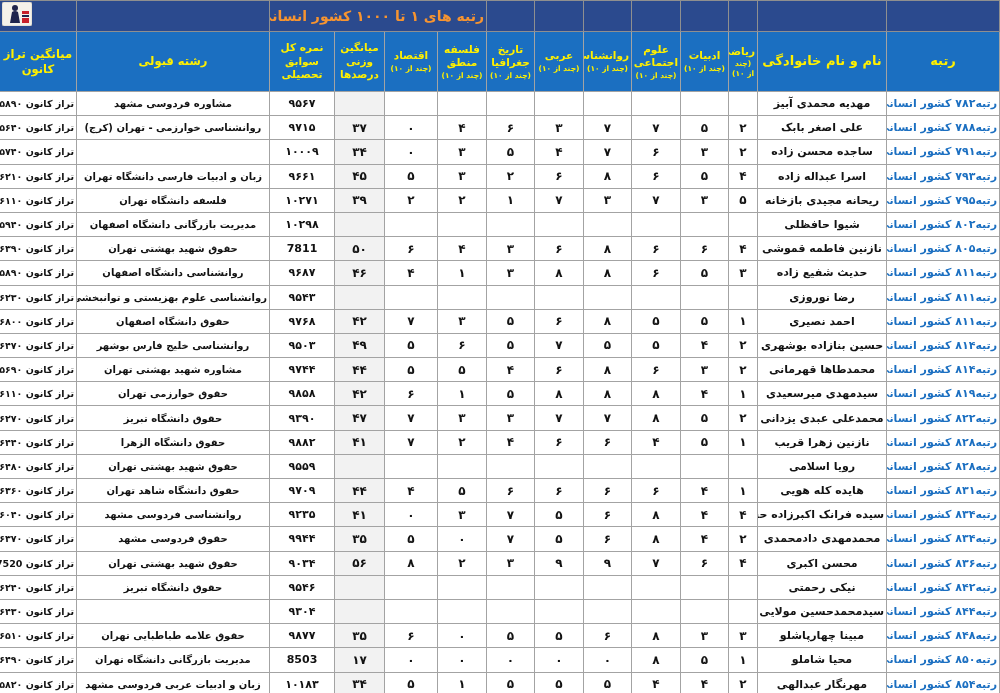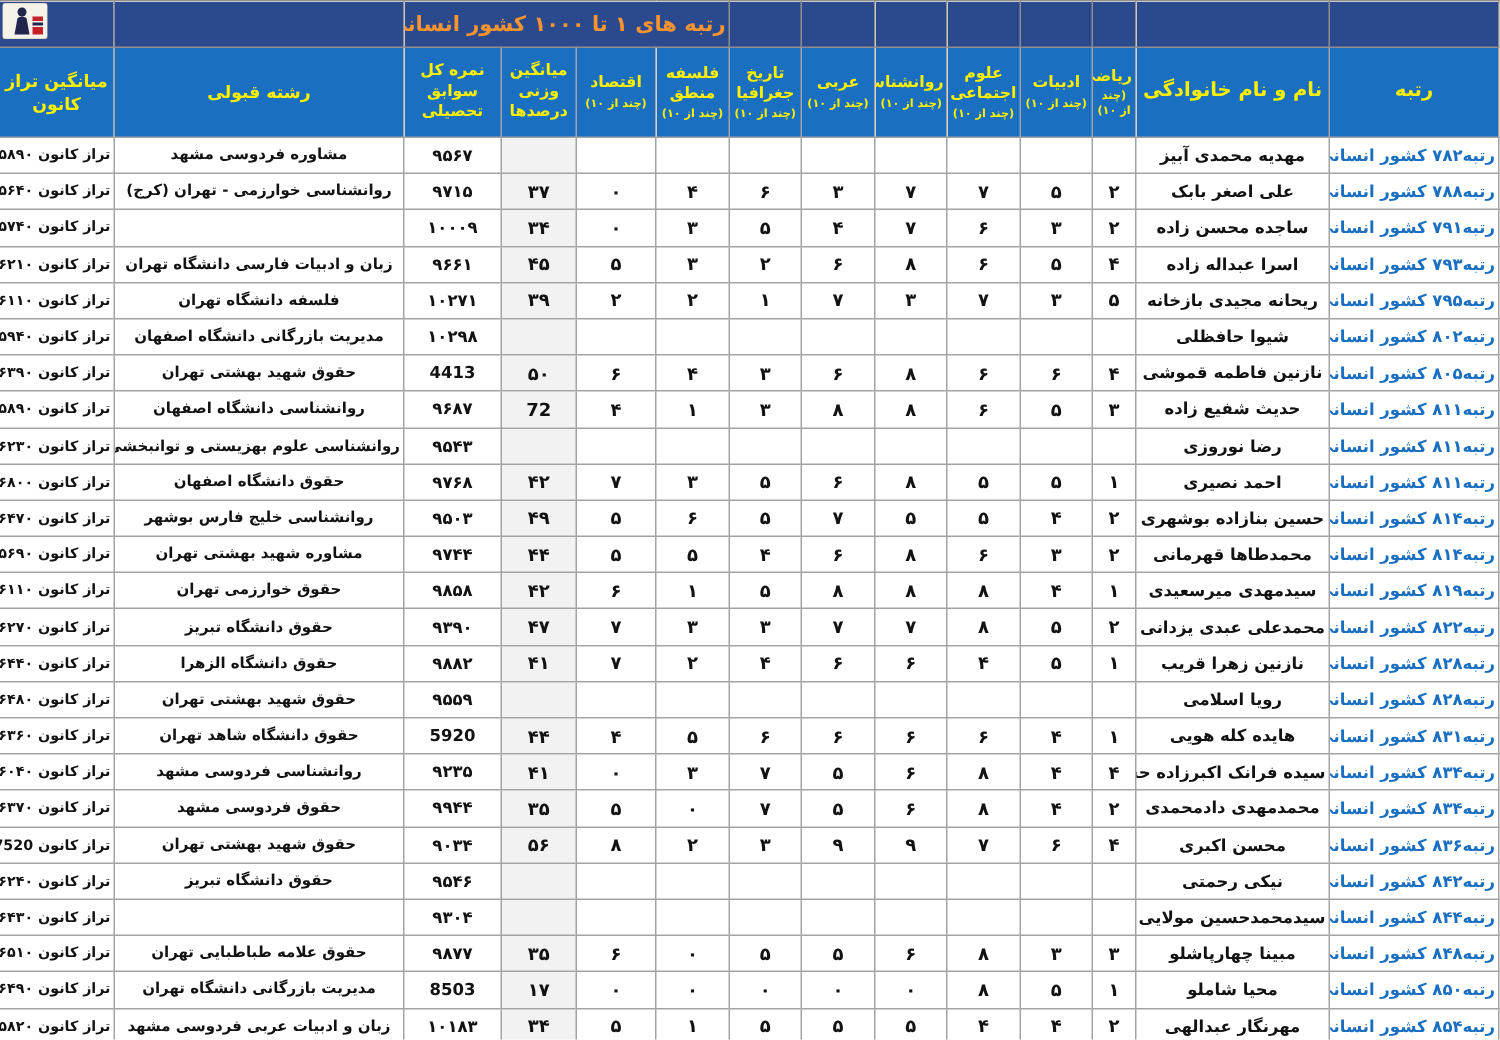--- a/index.html
+++ b/index.html
@@ -242,36 +242,36 @@
           <td class="col-name">نازنین فاطمه قموشی</td>
           <td class="col-math">۴</td>
           <td class="col-literature">۶</td>
           <td class="col-social_sciences">۶</td>
           <td class="col-psychology">۸</td>
           <td class="col-arabic">۶</td>
           <td class="col-history_geography">۳</td>
           <td class="col-philosophy_logic">۴</td>
           <td class="col-economics">۶</td>
           <td class="col-weighted_avg">۵۰</td>
-          <td class="col-total_record">4413</td>
+          <td class="col-total_record">7811</td>
           <td class="col-major">حقوق شهید بهشتی تهران</td>
           <td class="col-kanoon_avg">تراز کانون ۶۳۹۰</td>
         </tr>
         <tr>
           <td class="col-rank">رتبه۸۱۱ کشور انسانی</td>
           <td class="col-name">حدیث شفیع زاده</td>
           <td class="col-math">۳</td>
           <td class="col-literature">۵</td>
           <td class="col-social_sciences">۶</td>
           <td class="col-psychology">۸</td>
           <td class="col-arabic">۸</td>
           <td class="col-history_geography">۳</td>
           <td class="col-philosophy_logic">۱</td>
           <td class="col-economics">۴</td>
-          <td class="col-weighted_avg">72</td>
+          <td class="col-weighted_avg">۴۶</td>
           <td class="col-total_record">۹۶۸۷</td>
           <td class="col-major">روانشناسی دانشگاه اصفهان</td>
           <td class="col-kanoon_avg">تراز کانون ۵۸۹۰</td>
         </tr>
         <tr>
           <td class="col-rank">رتبه۸۱۱ کشور انسانی</td>
           <td class="col-name">رضا نوروزی</td>
           <td class="col-math"></td>
           <td class="col-literature"></td>
           <td class="col-social_sciences"></td>
@@ -402,21 +402,21 @@
           <td class="col-name">هایده کله هویی</td>
           <td class="col-math">۱</td>
           <td class="col-literature">۴</td>
           <td class="col-social_sciences">۶</td>
           <td class="col-psychology">۶</td>
           <td class="col-arabic">۶</td>
           <td class="col-history_geography">۶</td>
           <td class="col-philosophy_logic">۵</td>
           <td class="col-economics">۴</td>
           <td class="col-weighted_avg">۴۴</td>
-          <td class="col-total_record">5920</td>
+          <td class="col-total_record">۹۷۰۹</td>
           <td class="col-major">حقوق دانشگاه شاهد تهران</td>
           <td class="col-kanoon_avg">تراز کانون ۶۳۶۰</td>
         </tr>
         <tr>
           <td class="col-rank">رتبه۸۳۴ کشور انسانی</td>
           <td class="col-name">سیده فرانک اکبرزاده حسینی</td>
           <td class="col-math">۴</td>
           <td class="col-literature">۴</td>
           <td class="col-social_sciences">۸</td>
           <td class="col-psychology">۶</td>

